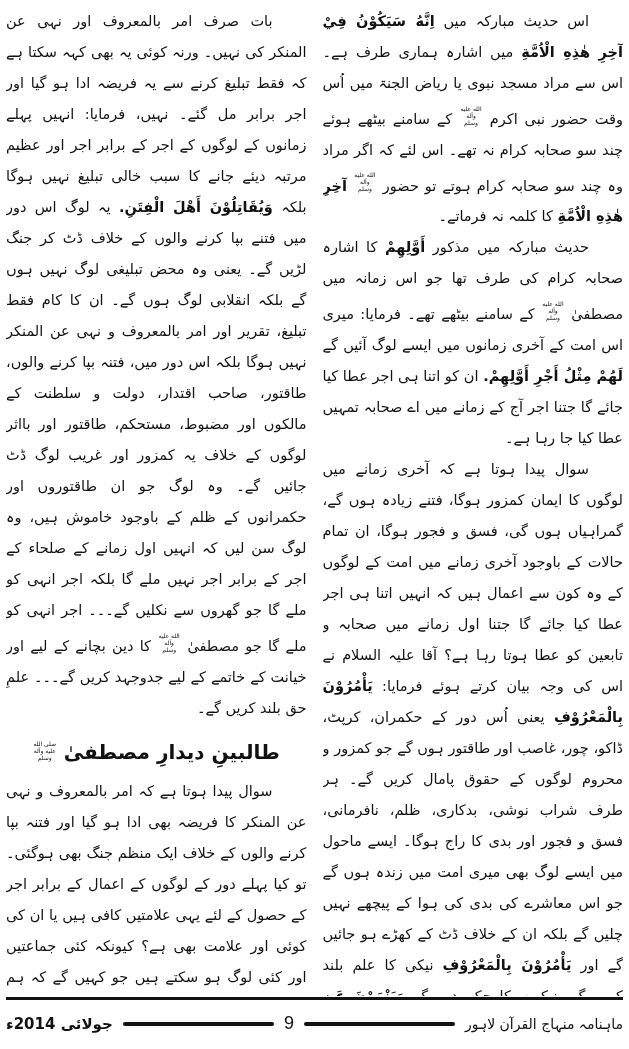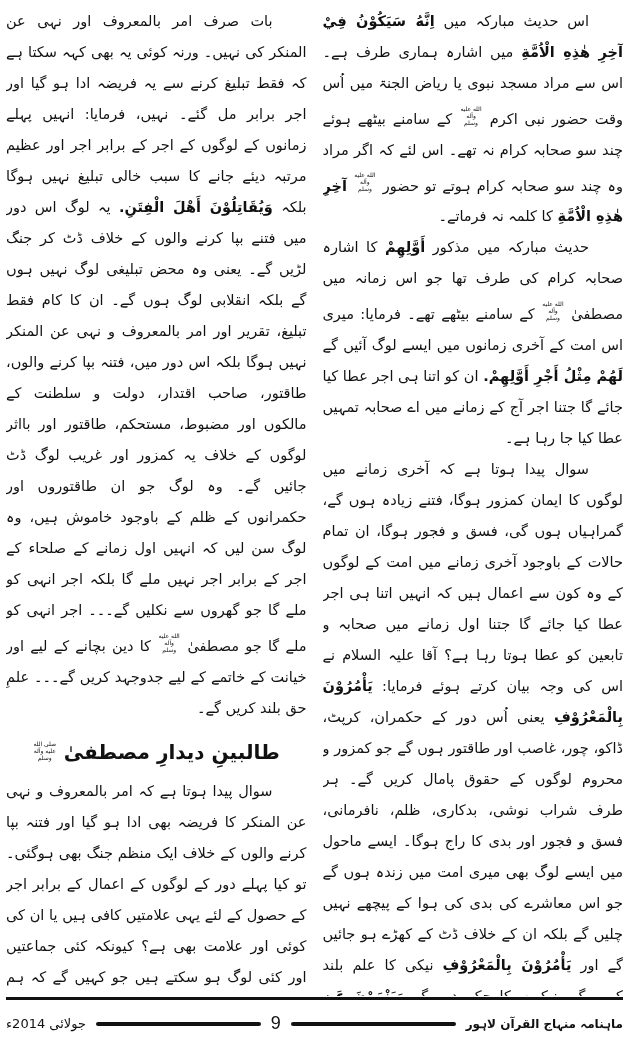--- a/index.html
+++ b/index.html
@@ -67,32 +67,32 @@
     margin-top:13px;
   }
   .seg-line {
     height:4px;
     background:#111111;
     border-radius:2px;
     flex:1 1 auto;
     max-width:180px;
   }
   .magazine-name {
-    font-size:12px;
+    font-size:14px;
     white-space:nowrap;
-    font-weight:bold;
+    font-weight:normal;
   }
   .page-number {
     font-size:18px;
     font-weight:normal;
     font-family:"Liberation Sans","DejaVu Sans",sans-serif;
   }
   .issue-date {
-    font-size:13px;
-    font-weight:normal;
+    font-size:15px;
+    font-weight:bold;
     white-space:nowrap;
   }
 </style>
 </head>
 <body>
 
 <div class="page">
 
   <div class="columns">
 

